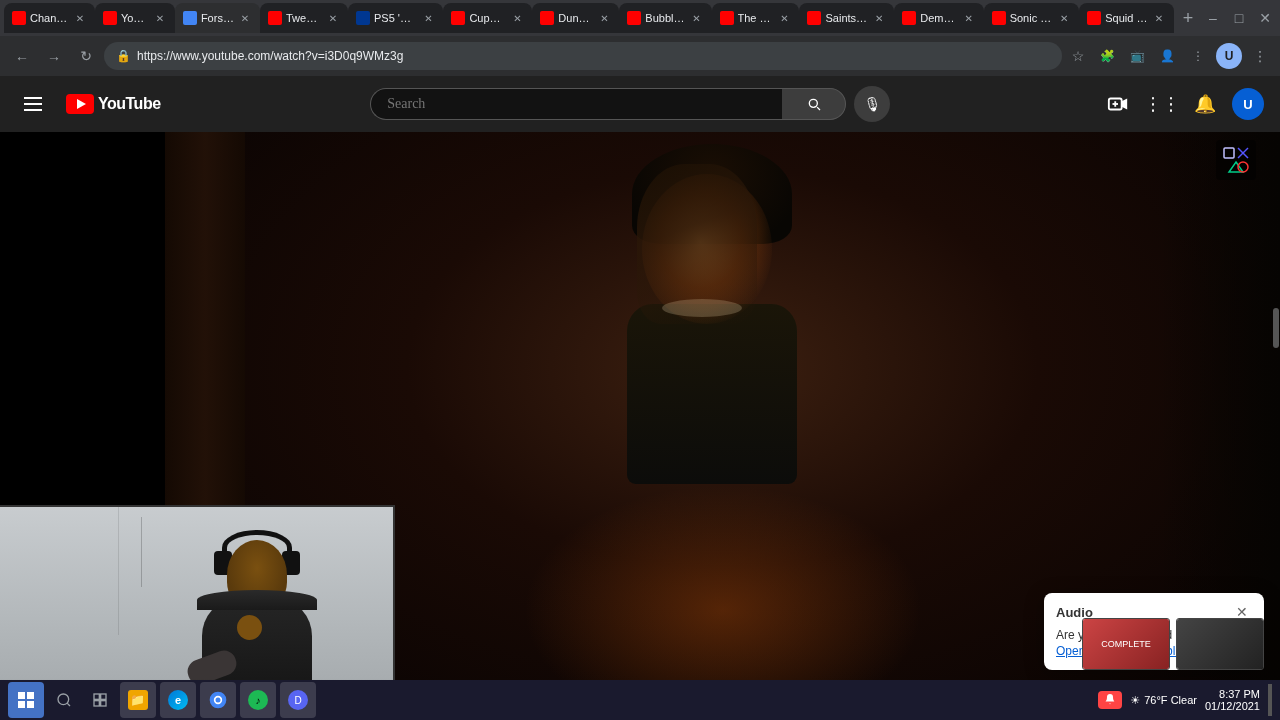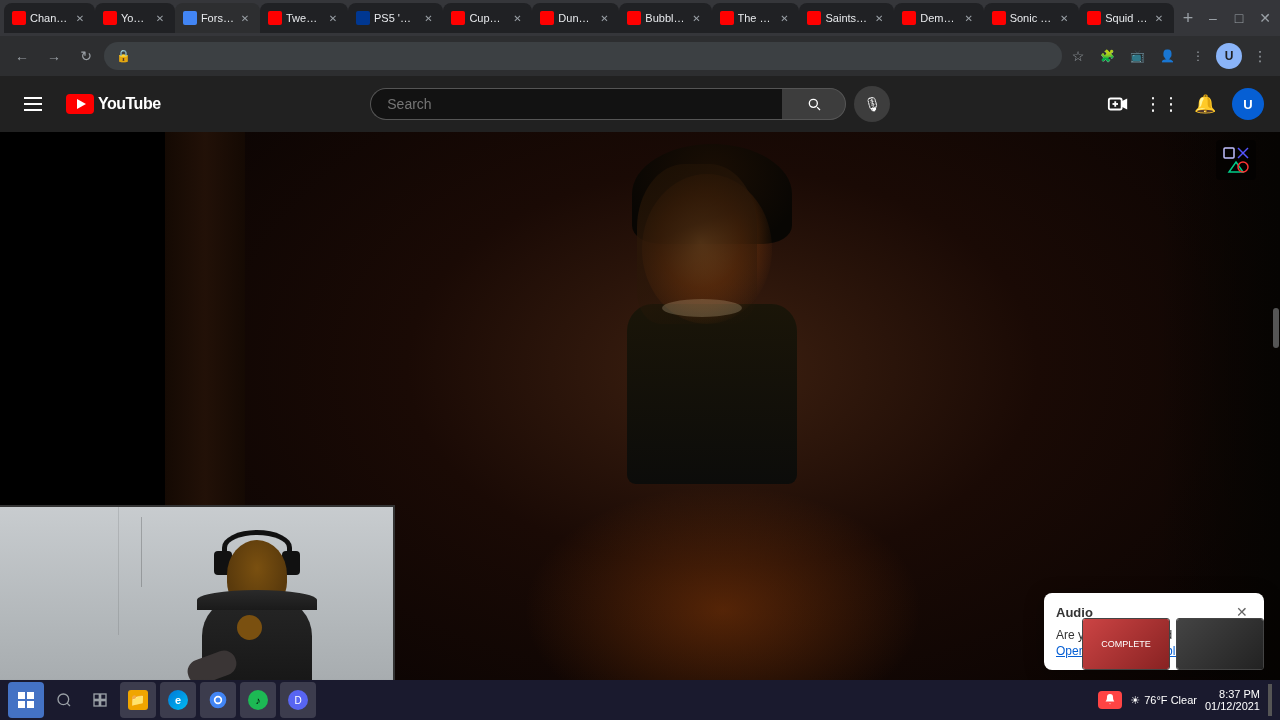--- a/index.html
+++ b/index.html
@@ -24,21 +24,21 @@
 
     
     .yt-header { background: #212121; height: 56px; display: flex; align-items: center; padding: 0 16px; gap: 16px; z-index: 10; position: relative; }
     .yt-left { display: flex; align-items: center; gap: 16px; }
     .hamburger { display: flex; flex-direction: column; gap: 4px; cursor: pointer; padding: 8px; }
     .hamburger span { width: 18px; height: 2px; background: #fff; display: block; }
     .yt-logo { display: flex; align-items: center; gap: 4px; text-decoration: none; }
     .yt-logo-text { font-size: 16px; font-weight: bold; color: #fff; letter-spacing: -0.5px; }
     .yt-search { flex: 1; display: flex; align-items: center; justify-content: center; }
     .search-box { display: flex; align-items: center; width: 520px; }
-    .search-input { flex: 1; height: 32px; background: #121212; border: 1px solid #555; border-right: none; border-radius: 20px 0 0 20px; padding: 0 16px; color: #fff; font-size: 14px; outline: none; }
+    .search-input { flex: 1; height: 32px; background: #121212; border: 1px solid #555; border-right: none; border-radius: 20px 0 0 20px; padding: 0 16px; color: #fff; font-size: 14px; outline: none; font-family: Liberation Serif, serif; }
     .search-btn { width: 64px; height: 32px; background: #3d3d3d; border: 1px solid #555; border-left: none; border-radius: 0 20px 20px 0; display: flex; align-items: center; justify-content: center; cursor: pointer; color: #fff; }
     .mic-btn { width: 36px; height: 36px; border-radius: 50%; background: #3d3d3d; display: flex; align-items: center; justify-content: center; margin-left: 8px; cursor: pointer; color: #fff; font-size: 14px; }
     .yt-right { display: flex; align-items: center; gap: 8px; }
     .yt-icon-btn { width: 36px; height: 36px; border-radius: 50%; display: flex; align-items: center; justify-content: center; cursor: pointer; color: #fff; font-size: 18px; }
     .yt-avatar { width: 32px; height: 32px; border-radius: 50%; background: #065fd4; display: flex; align-items: center; justify-content: center; color: #fff; font-size: 13px; font-weight: bold; cursor: pointer; }
 
     
     .main-content { display: flex; height: calc(720px - 36px - 40px - 56px); position: relative; }
 
     
@@ -265,20 +265,21 @@
     <div class="tab-bar-icon">✕</div>
   </div>
 </div>
 
 <div class="nav-bar">
   <div class="nav-btn">←</div>
   <div class="nav-btn">→</div>
   <div class="nav-btn">↻</div>
   <div class="address-bar">
     <span style="color:#9aa0a6; font-size:12px;">🔒</span>
+    <span class="address-text">https://www.youtube.com/watch?v=i3D0q9WMz3g</span>
   </div>
   <div class="nav-right">
     <div class="nav-icon">☆</div>
     <div class="nav-icon" style="font-size:12px;">🧩</div>
     <div class="nav-icon" style="font-size:12px;">📺</div>
     <div class="nav-icon" style="font-size:12px;">👤</div>
     <div class="nav-icon" style="font-size:12px;">⋮</div>
     <div class="profile-circle">U</div>
     <div class="nav-icon">⋮</div>
   </div>

